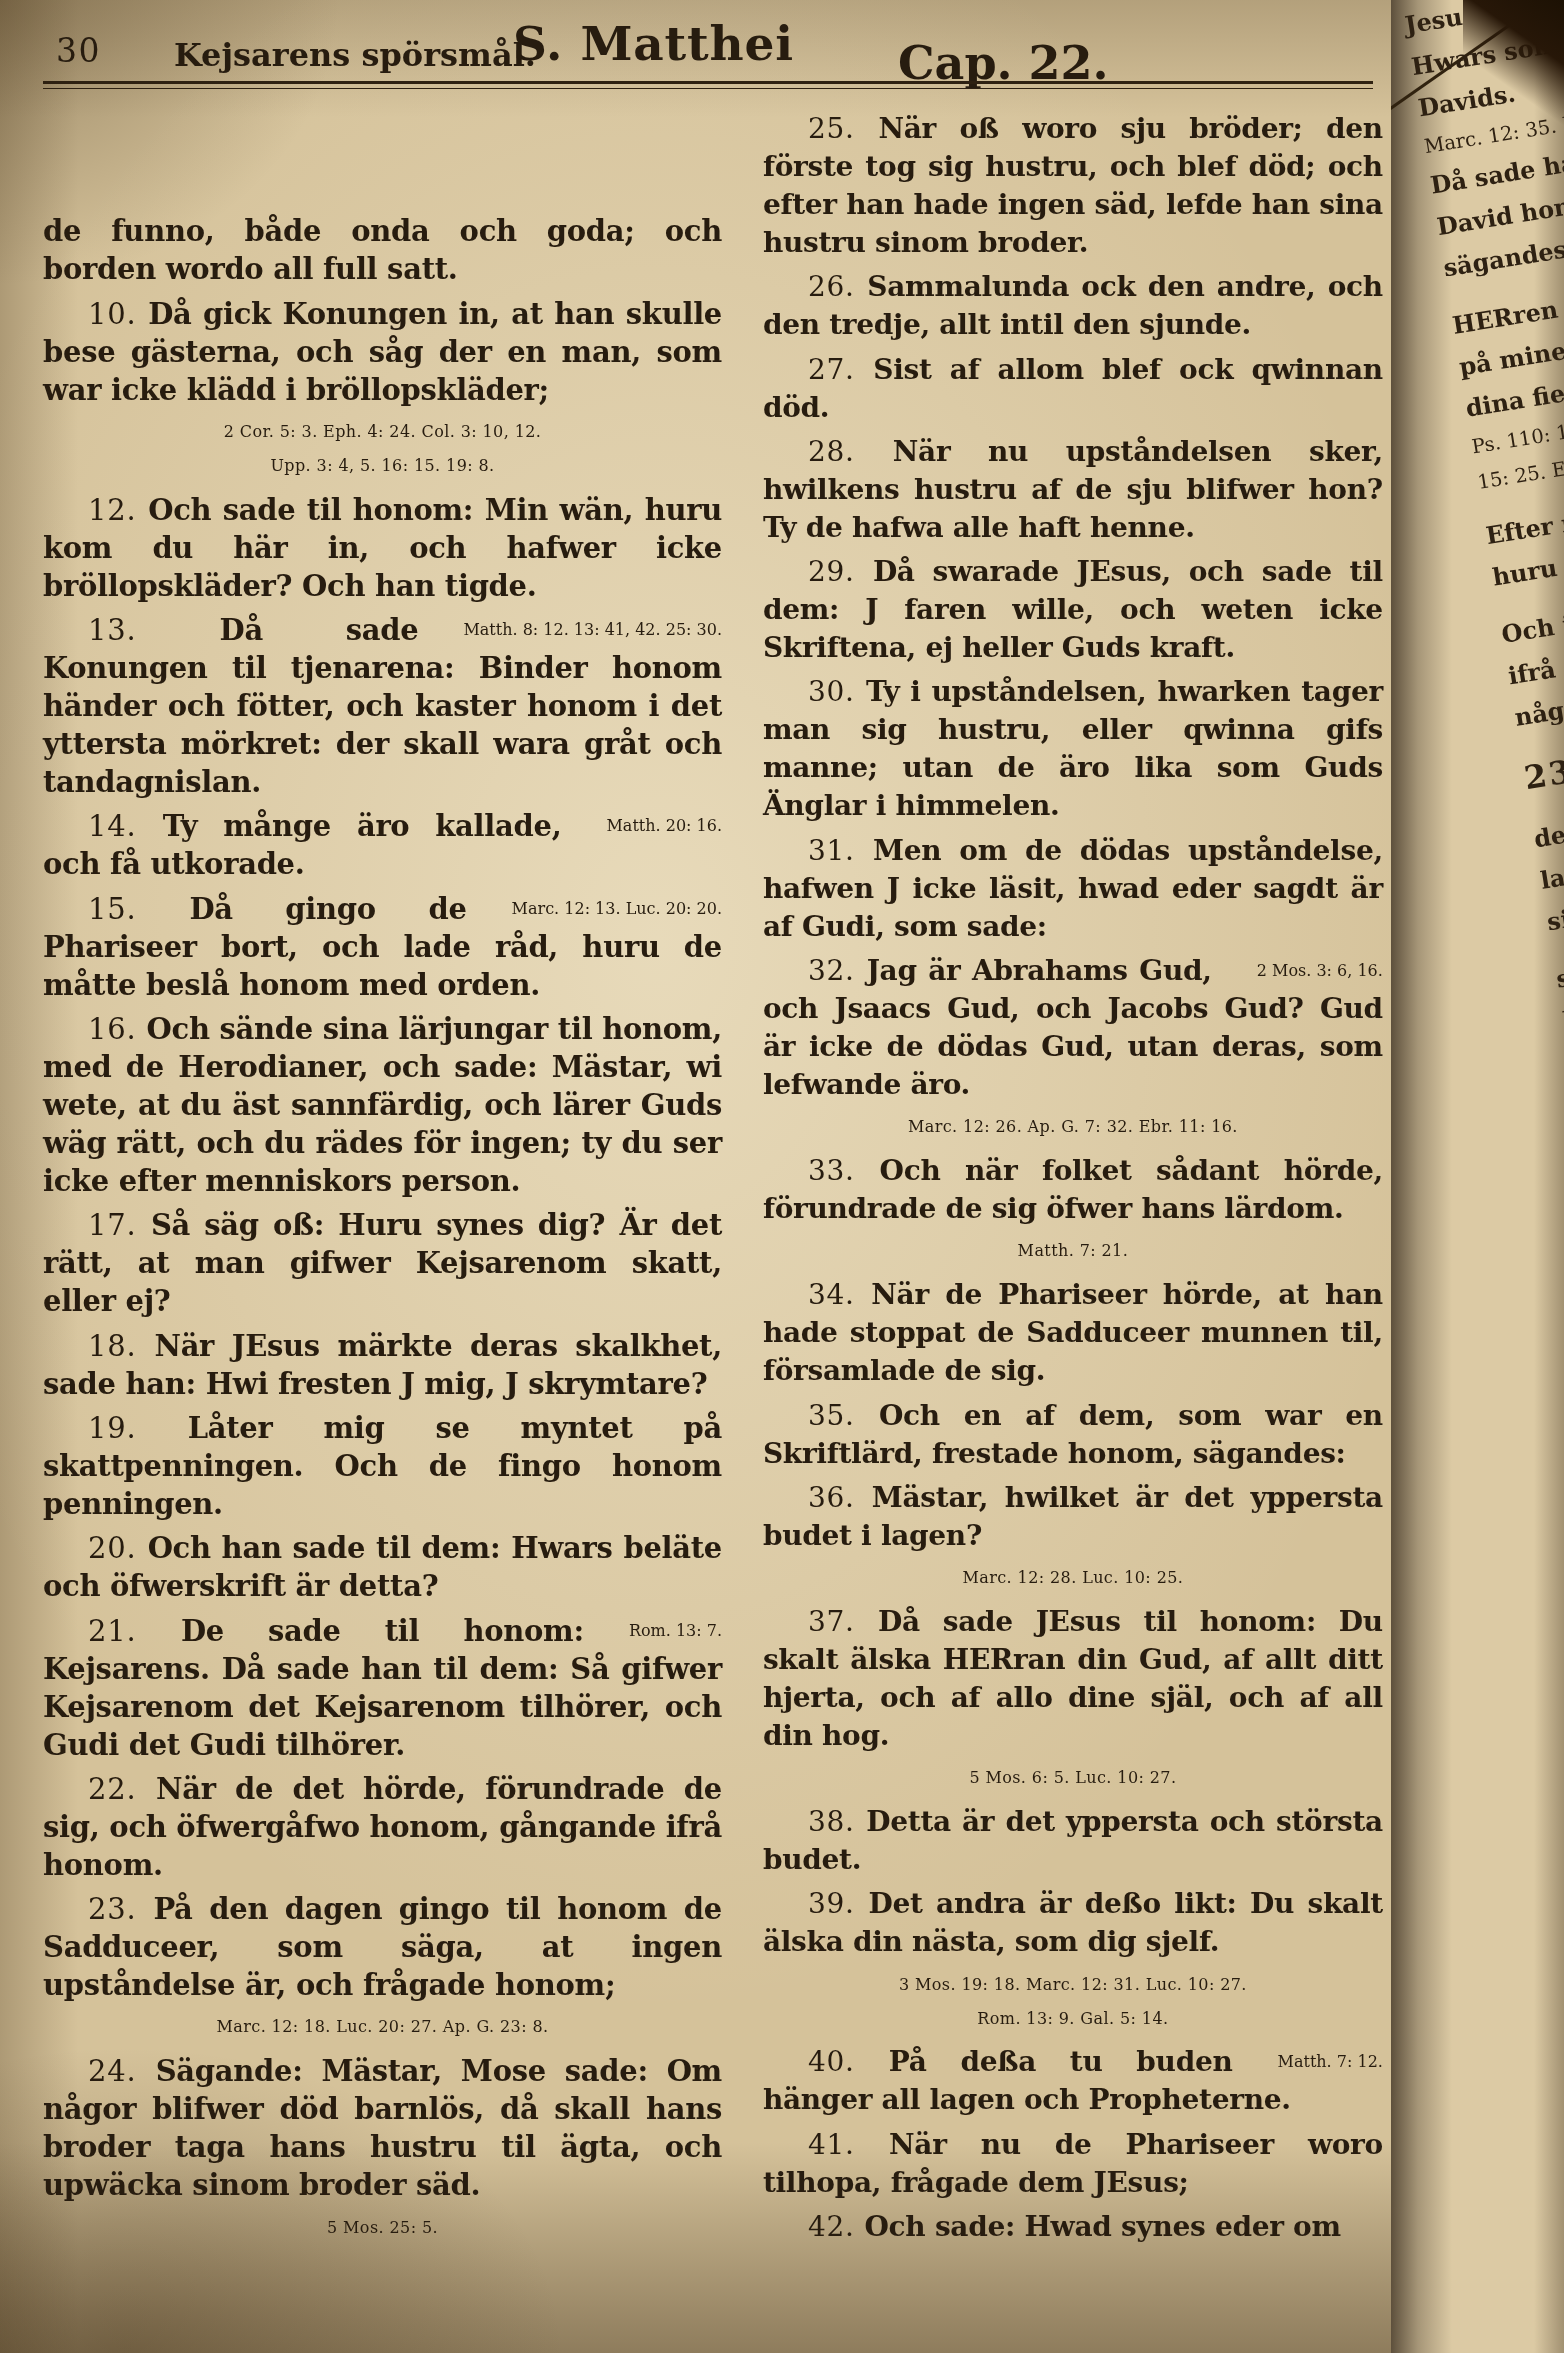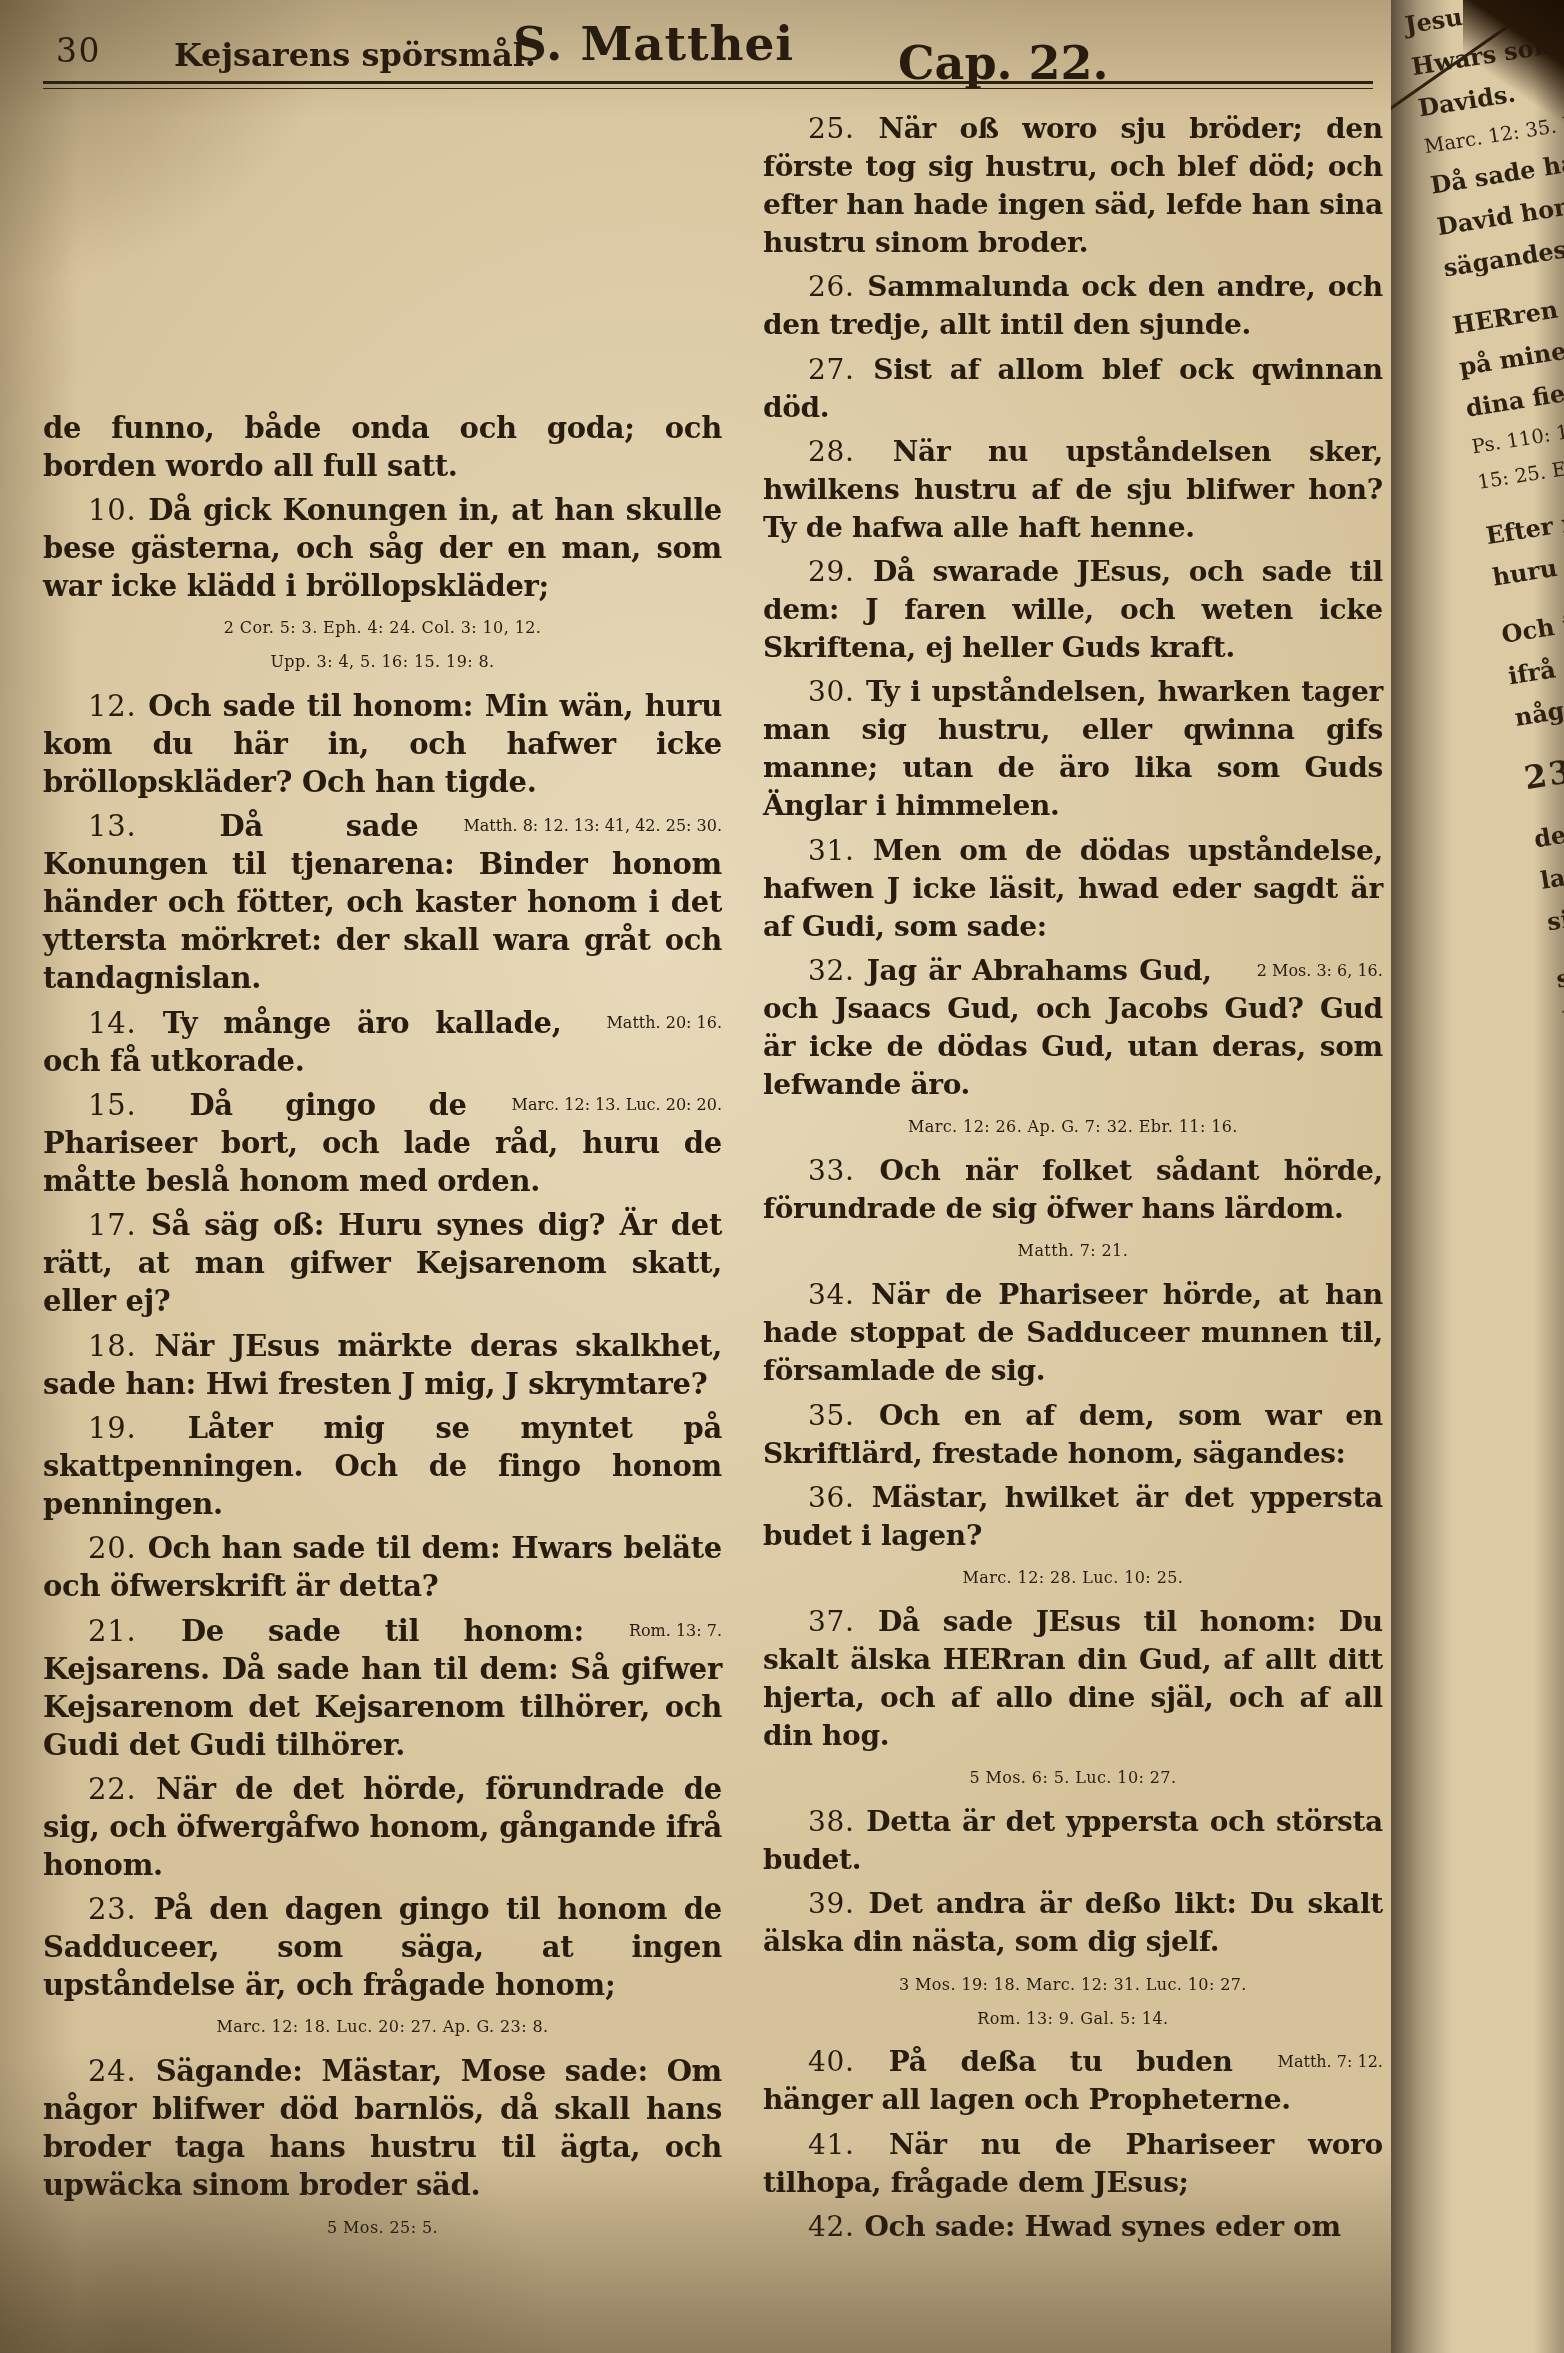--- a/index.html
+++ b/index.html
@@ -80,20 +80,21 @@
 
   <div class="columns">
     <section class="col left" id="col-left">
         <p class="verse cont">de funno, både onda och goda; och borden wordo all full satt.</p>
         <p class="verse"><span class="vnum">10. </span>Då gick Konungen in, at han skulle bese gästerna, och såg der en man, som war icke klädd i bröllopskläder;</p>
         <p class="refline"><span>2 Cor. 5: 3.  Eph. 4: 24.  Col. 3: 10, 12.</span><br><span>Upp. 3: 4, 5.  16: 15.  19: 8.</span></p>
         <p class="verse"><span class="vnum">12. </span>Och sade til honom: Min wän, huru kom du här in, och hafwer icke bröllopskläder? Och han tigde.</p>
         <p class="verse"><span class="ref-inline">Matth. 8: 12.  13: 41, 42.  25: 30.</span><span class="vnum">13. </span>Då sade Konungen til tjenarena: Binder honom händer och fötter, och kaster honom i det yttersta mörkret: der skall wara gråt och tandagnislan.</p>
         <p class="verse"><span class="ref-inline">Matth. 20: 16.</span><span class="vnum">14. </span>Ty månge äro kallade, och få utkorade.</p>
         <p class="verse"><span class="ref-inline">Marc. 12: 13.  Luc. 20: 20.</span><span class="vnum">15. </span>Då gingo de Phariseer bort, och lade råd, huru de måtte beslå honom med orden.</p>
+        <p class="verse"><span class="vnum">16. </span>Och sände sina lärjungar til honom, med de Herodianer, och sade: Mästar, wi wete, at du äst sannfärdig, och lärer Guds wäg rätt, och du rädes för ingen; ty du ser icke efter menniskors person.</p>
         <p class="verse"><span class="vnum">17. </span>Så säg oß: Huru synes dig? Är det rätt, at man gifwer Kejsarenom skatt, eller ej?</p>
         <p class="verse"><span class="vnum">18. </span>När JEsus märkte deras skalkhet, sade han: Hwi fresten J mig, J skrymtare?</p>
         <p class="verse"><span class="vnum">19. </span>Låter mig se myntet på skattpenningen. Och de fingo honom penningen.</p>
         <p class="verse"><span class="vnum">20. </span>Och han sade til dem: Hwars beläte och öfwerskrift är detta?</p>
         <p class="verse"><span class="ref-inline">Rom. 13: 7.</span><span class="vnum">21. </span>De sade til honom: Kejsarens. Då sade han til dem: Så gifwer Kejsarenom det Kejsarenom tilhörer, och Gudi det Gudi tilhörer.</p>
         <p class="verse"><span class="vnum">22. </span>När de det hörde, förundrade de sig, och öfwergåfwo honom, gångande ifrå honom.</p>
         <p class="verse"><span class="vnum">23. </span>På den dagen gingo til honom de Sadduceer, som säga, at ingen upståndelse är, och frågade honom;</p>
         <p class="refline"><span>Marc. 12: 18.  Luc. 20: 27.  Ap. G. 23: 8.</span></p>
         <p class="verse"><span class="vnum">24. </span>Sägande: Mästar, Mose sade: Om någor blifwer död barnlös, då skall hans broder taga hans hustru til ägta, och upwäcka sinom broder säd.</p>
         <p class="refline"><span>5 Mos. 25: 5.</span></p>

